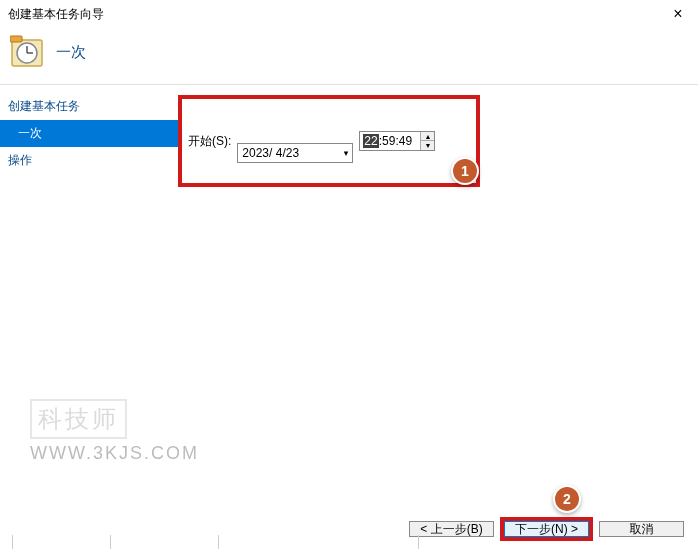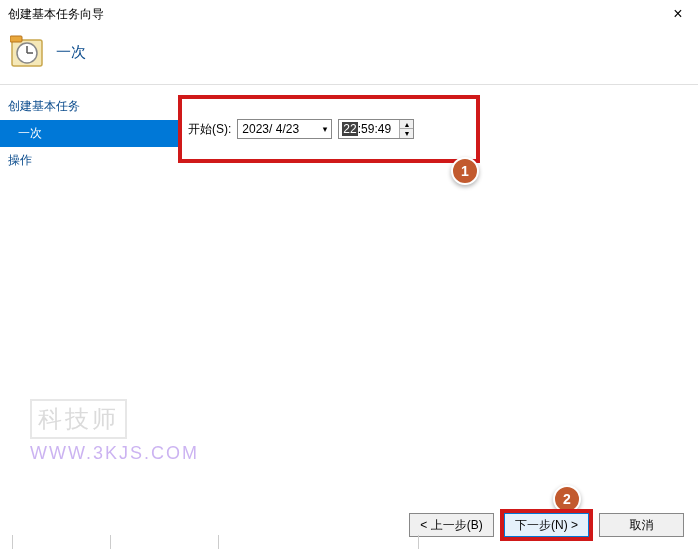--- a/index.html
+++ b/index.html
@@ -10,38 +10,38 @@
     .header { display: flex; align-items: center; padding: 6px 10px 14px 10px; }
     .header-icon { width: 36px; height: 36px; margin-right: 10px; }
     .header-title { font-size: 15px; color: #0a4b8c; }
     .main { display: flex; height: 390px; border-top: 1px solid #e0e0e0; }
     .sidebar { width: 178px; padding-top: 8px; }
     .sidebar-item { padding: 5px 8px; cursor: pointer; color: #0a4b8c; }
     .sidebar-item.active { background: #0078d7; color: #fff; padding-left: 18px; }
     .content { flex: 1; padding-top: 10px; position: relative; }
     .start-row { display: flex; align-items: center; gap: 6px; border: 4px solid #d01919; padding: 20px 6px; width: 302px; position: relative; }
     .start-label { color: #000; }
-    .date-input { border: 1px solid #888; padding: 2px 4px; width: 95px; display: flex; align-items: center; justify-content: space-between; background: #fff; }
+    .date-input { border: 1px solid #888; padding: 2px 4px; width: 116px; display: flex; align-items: center; justify-content: space-between; background: #fff; margin-top: 24px; }
     .date-chevron { font-size: 9px; }
     .time-input { border: 1px solid #888; width: 76px; display: flex; align-items: center; background: #fff; }
     .time-text { flex: 1; padding: 2px 3px; }
     .time-sel { background: #404040; color: #fff; padding: 0 1px; }
     .spinner { width: 14px; display: flex; flex-direction: column; border-left: 1px solid #aaa; }
     .spinner-btn { height: 9px; display: flex; align-items: center; justify-content: center; font-size: 7px; background: #f0f0f0; cursor: pointer; }
     .spinner-btn:first-child { border-bottom: 1px solid #aaa; }
     .sync-row { display: inline-flex; align-items: center; gap: 4px; margin-left: 6px; position: absolute; left: 448px; top: 14px; }
     .sync-check { width: 13px; height: 13px; border: 1px solid #333; }
     .badge { position: absolute; width: 28px; height: 28px; border-radius: 50%; background: #c25a2e; border: 2px solid #fff; color: #fff; display: flex; align-items: center; justify-content: center; font-weight: bold; font-size: 14px; box-shadow: 0 2px 4px rgba(0,0,0,0.3); }
     .badge-1 { left: 451px; top: 157px; }
     .badge-2 { left: 553px; top: 485px; }
     .watermark { position: absolute; left: 30px; bottom: 85px; opacity: 0.35; }
     .watermark-top { font-size: 24px; letter-spacing: 3px; color: #999; border: 2px solid #bbb; display: inline-block; padding: 2px 6px; }
-    .watermark-url { font-size: 18px; color: #6d28d9; letter-spacing: 2px; margin-top: 4px; }
+    .watermark-url { font-size: 18px; color: #404040; letter-spacing: 2px; margin-top: 4px; }
     .footer { position: absolute; bottom: 8px; right: 14px; display: flex; gap: 6px; align-items: center; }
-    .btn { min-width: 85px; height: 24px; border: 1px solid #888; background: #f0f0f0; display: flex; align-items: center; justify-content: center; cursor: pointer; padding: 0 10px; }
+    .btn { min-width: 85px; height: 16px; border: 1px solid #888; background: #f0f0f0; display: flex; align-items: center; justify-content: center; cursor: pointer; padding: 0 10px; }
     .btn-next-wrap { border: 4px solid #d01919; }
     .btn-next-wrap .btn { border: 1px solid #0078d7; background: #e5f1fb; }
     .bottom-lines { position: absolute; bottom: 0; left: 0; right: 0; height: 14px; }
     .bottom-lines span { position: absolute; top: 0; bottom: 0; width: 1px; background: #ccc; }
   </style>
 </head>
 <body>
 
 <div class="titlebar">
   <span class="titlebar-title">创建基本任务向导</span>

